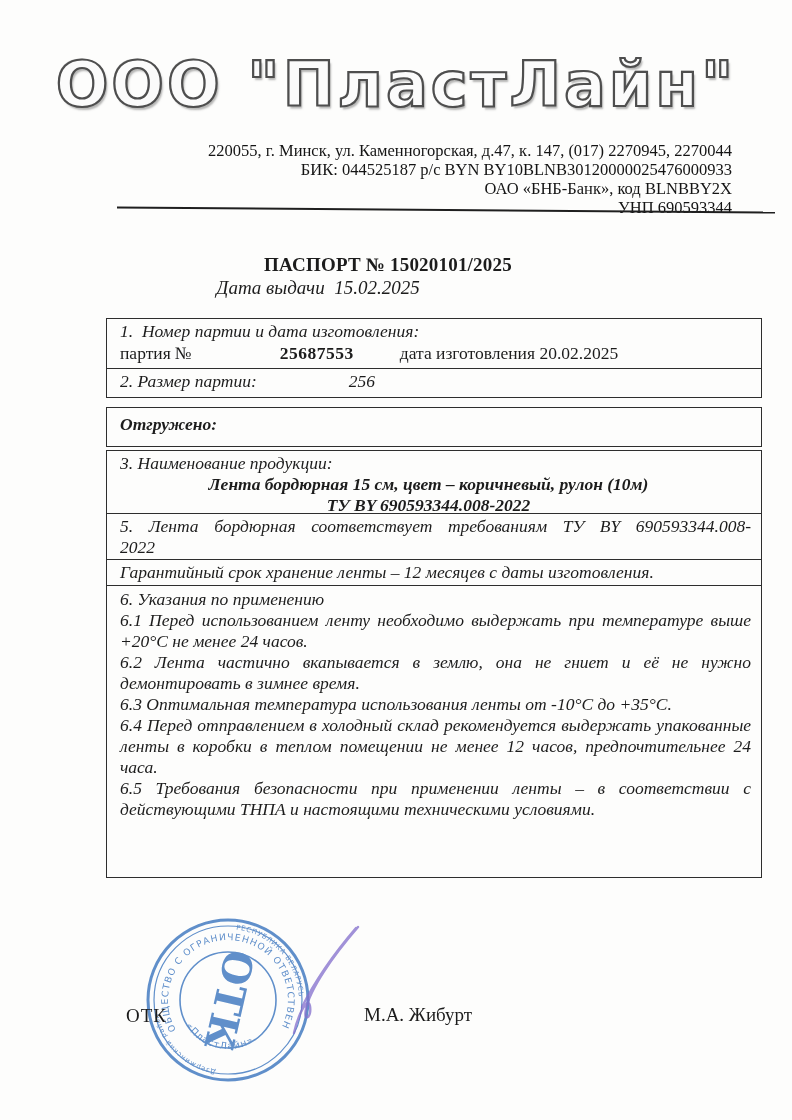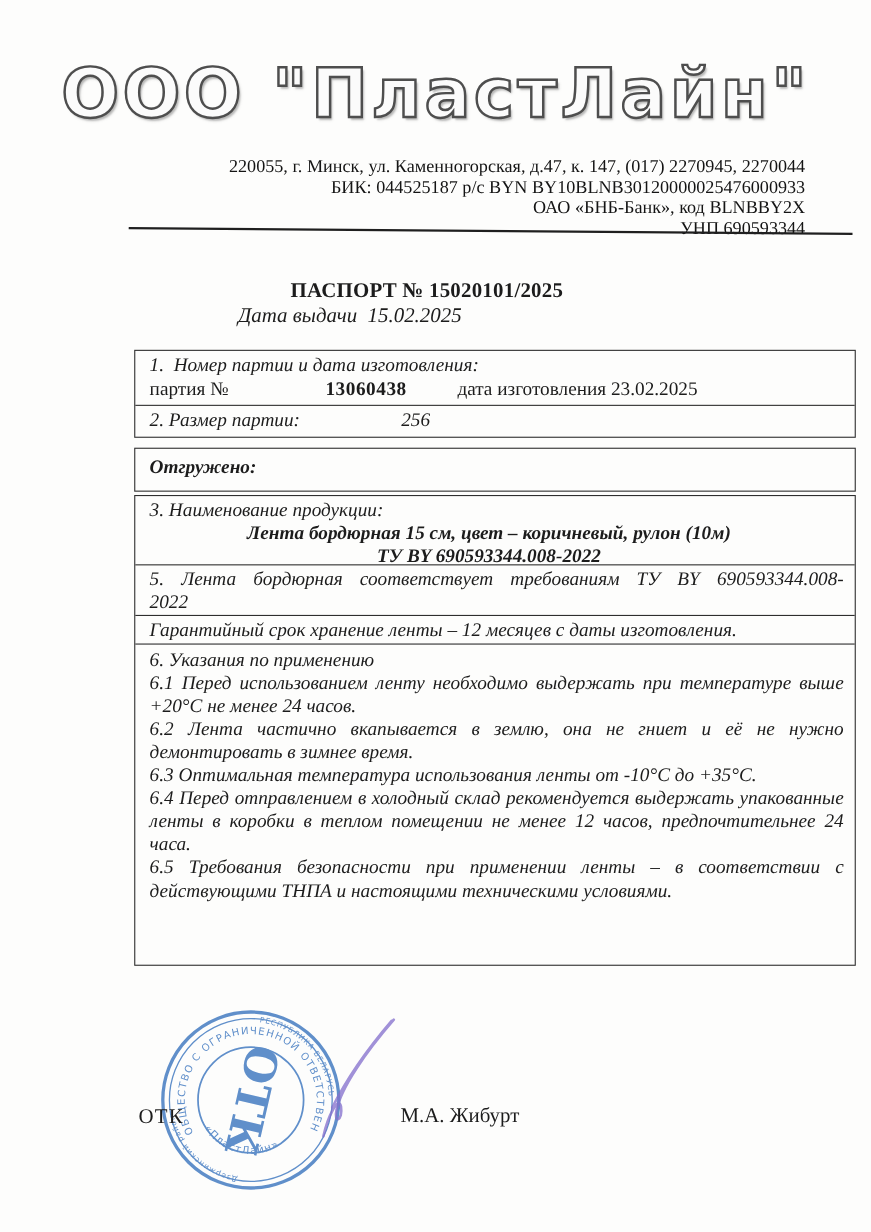--- a/index.html
+++ b/index.html
@@ -36,21 +36,21 @@
   
   .doc-title{
     position:absolute;left:0;top:254px;width:792px;margin-left:-8px;
     text-align:center;font-weight:bold;font-size:19px;letter-spacing:.2px;
   }
   .doc-subtitle{
     position:absolute;left:0;top:277px;width:792px;margin-left:-78px;
     text-align:center;font-style:italic;font-size:19px;white-space:pre;
   }
   
-  .box{position:absolute;left:122px;width:656px;border:1.6px solid #2e2e2e;box-sizing:border-box;background:transparent;}
+  .box{position:absolute;left:106px;width:656px;border:1.6px solid #2e2e2e;box-sizing:border-box;background:transparent;}
   .box1{top:318px;height:80px;}
   .box2{top:407px;height:40px;}
   .box3{top:450px;height:428px;}
   .cell{box-sizing:border-box;padding:2px 10px 0 13px;font-size:17.5px;font-style:italic;line-height:21px;}
   .sep{border-bottom:1.4px solid #2e2e2e;}
   .r1{height:49.5px;}
   .r1-line2{display:flex;font-style:normal;align-items:baseline;margin-top:1px;text-align:center;}
   .batch-no{font-weight:bold;margin-left:88px;letter-spacing:.5px;}
   .mfg-date{margin-left:46px;}
   .r2{height:27px;display:flex;align-items:baseline;}
@@ -91,22 +91,22 @@
   <div class="rule"></div>
 
   <div class="doc-title">ПАСПОРТ № 15020101/2025</div>
   <div class="doc-subtitle">Дата выдачи  15.02.2025</div>
 
   <div class="box box1">
     <div class="cell r1 sep">
       <div style="white-space:pre;">1.  Номер партии и дата изготовления:</div>
       <div class="r1-line2">
         <span>партия №</span>
-        <span class="batch-no">13060438</span>
-        <span class="mfg-date">дата изготовления 23.02.2025</span>
+        <span class="batch-no">25687553</span>
+        <span class="mfg-date">дата изготовления 20.02.2025</span>
       </div>
     </div>
     <div class="cell r2">
       <span>2. Размер партии:</span>
       <span class="val">256</span>
     </div>
   </div>
 
   <div class="box box2">
     <div class="cell shipped-cell">Отгружено:</div>

